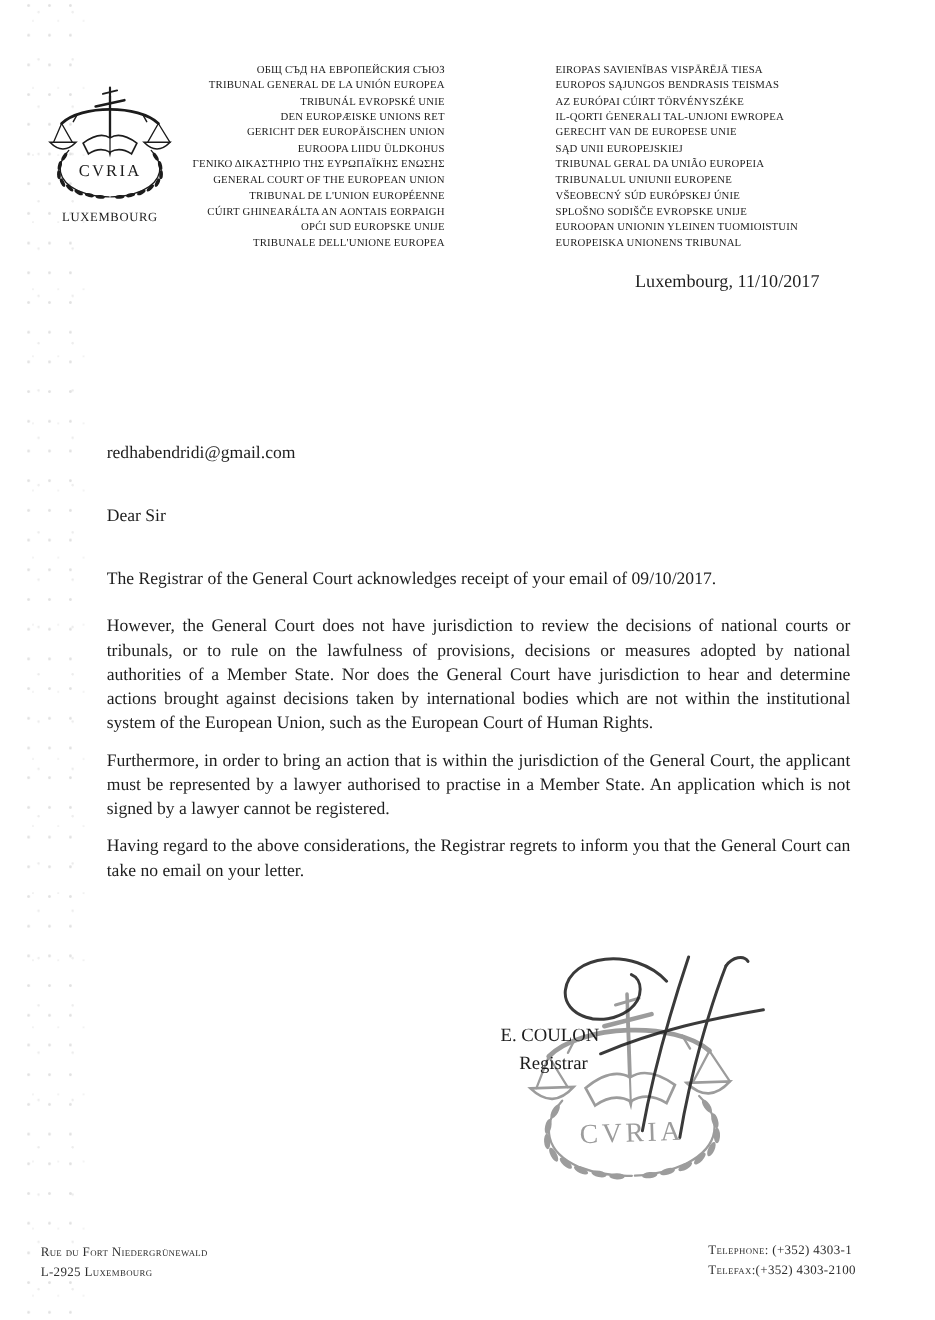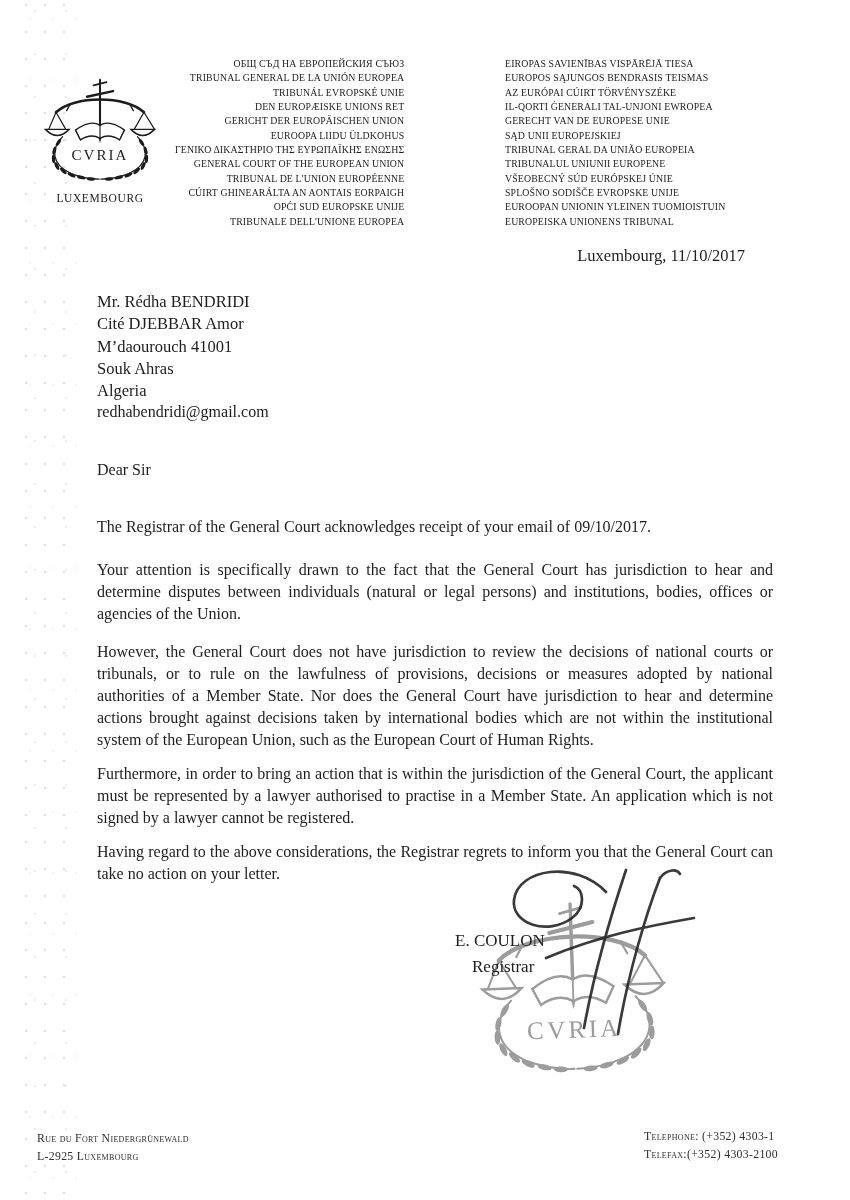--- a/index.html
+++ b/index.html
@@ -147,37 +147,29 @@
     <div>TRIBUNAL GERAL DA UNIÃO EUROPEIA</div>
     <div>TRIBUNALUL UNIUNII EUROPENE</div>
     <div>VŠEOBECNÝ SÚD EURÓPSKEJ ÚNIE</div>
     <div>SPLOŠNO SODIŠČE EVROPSKE UNIJE</div>
     <div>EUROOPAN UNIONIN YLEINEN TUOMIOISTUIN</div>
     <div>EUROPEISKA UNIONENS TRIBUNAL</div>
   </div>
 
   <div class="date-line">Luxembourg, 11/10/2017</div>
 
-  <div class="recipient">
-    <div>Mr. Rédha BENDRIDI</div>
-    <div>Cité DJEBBAR Amor</div>
-    <div>M’daourouch 41001</div>
-    <div>Souk Ahras</div>
-    <div>Algeria</div>
-  </div>
   <div class="recipient-email">redhabendridi@gmail.com</div>
 
   <div class="salutation">Dear Sir</div>
 
   <div class="body-text">
     <p class="p-gap-a">The Registrar of the General Court acknowledges receipt of your email of 09/10/2017.</p>
-    <p class="p-gap-b">Your attention is specifically drawn to the fact that the General Court has jurisdiction to hear and determine disputes between individuals (natural or legal persons) and institutions, bodies, offices or agencies of the Union.</p>
     <p class="p-gap-c">However, the General Court does not have jurisdiction to review the decisions of national courts or tribunals, or to rule on the lawfulness of provisions, decisions or measures adopted by national authorities of a Member State. Nor does the General Court have jurisdiction to hear and determine actions brought against decisions taken by international bodies which are not within the institutional system of the European Union, such as the European Court of Human Rights.</p>
     <p class="p-gap-c">Furthermore, in order to bring an action that is within the jurisdiction of the General Court, the applicant must be represented by a lawyer authorised to practise in a Member State. An application which is not signed by a lawyer cannot be registered.</p>
-    <p>Having regard to the above considerations, the Registrar regrets to inform you that the General Court can take no action on your letter.</p>
+    <p>Having regard to the above considerations, the Registrar regrets to inform you that the General Court can take no email on your letter.</p>
   </div>
 
   <svg class="stamp" width="190" height="176" viewBox="0 0 140 130">
     <use href="#cvria-emblem-art"></use>
     <text x="70" y="101" text-anchor="middle" font-size="18.5" letter-spacing="2.5" fill="currentColor">CVRIA</text>
   </svg>
 
   <div class="sig-text">
     <div>E. COULON</div>
     <div class="sig-title">Registrar</div>

